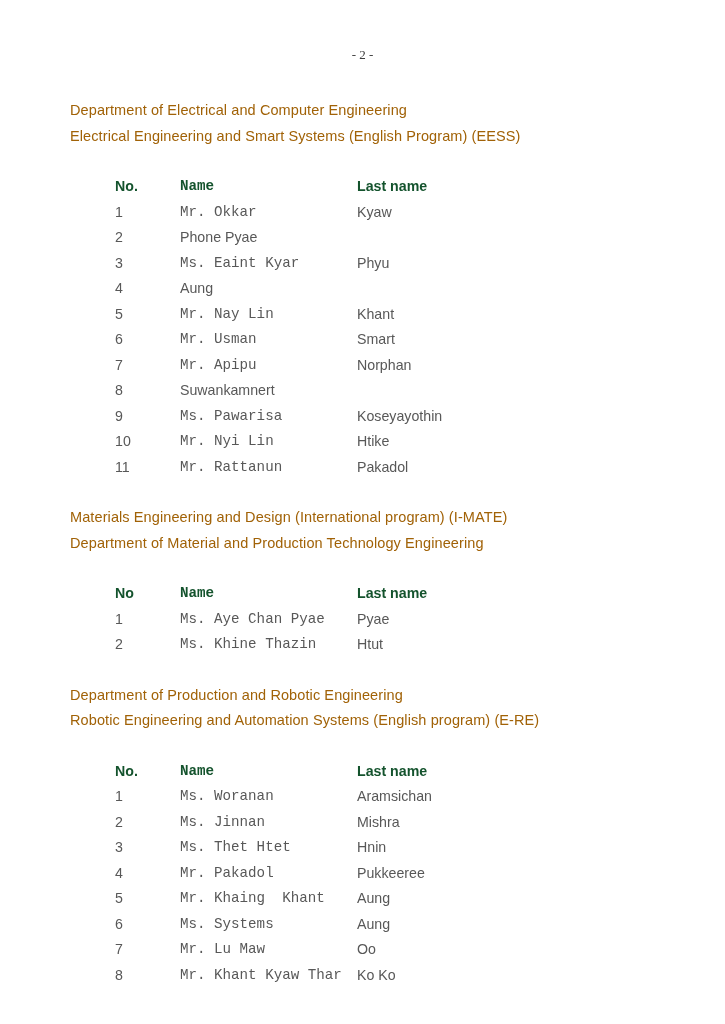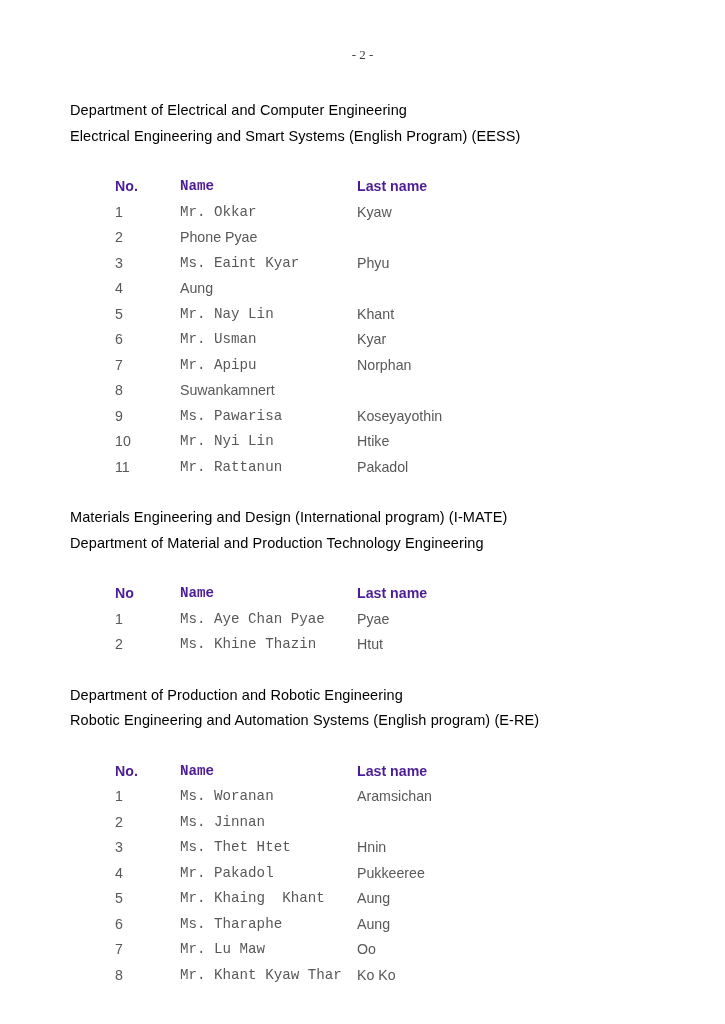--- a/index.html
+++ b/index.html
@@ -19,33 +19,33 @@
     font-family: "Liberation Serif", serif;
     font-size: 13px;
     color: #3d3d3d;
   }
   .section { margin-top: 25px; }
   .section.first { margin-top: 34px; }
   .dept-line {
     margin-left: 70px;
     line-height: 25.5px;
     font-size: 14.5px;
-    color: #000000;
+    color: #a16207;
     letter-spacing: 0.1px;
   }
   .table { margin-top: 25px; }
   .trow {
     display: flex;
     margin-left: 115px;
     line-height: 25.5px;
     font-size: 14.2px;
     color: #585858;
   }
   .trow.thead {
-    color: #4c1d95;
+    color: #14532d;
     font-weight: bold;
   }
   .c-no   { flex: 0 0 65px; }
   .c-name { flex: 0 0 177px; white-space: pre-wrap; font-family: Liberation Mono, monospace; }
   .c-last { flex: 1; white-space: pre-wrap; }
 </style>
 </head>
 <body>
 
 <div class="page">
@@ -80,21 +80,21 @@
         <span class="c-last">Aung</span>
       </div>
       <div class="trow">
         <span class="c-no">5</span>
         <span class="c-name">Mr. Nay Lin</span>
         <span class="c-last">Khant</span>
       </div>
       <div class="trow">
         <span class="c-no">6</span>
         <span class="c-name">Mr. Usman</span>
-        <span class="c-last">Kyar</span>
+        <span class="c-last">Smart</span>
       </div>
       <div class="trow">
         <span class="c-no">7</span>
         <span class="c-name">Mr. Apipu</span>
         <span class="c-last">Norphan</span>
       </div>
       <div class="trow">
         <span class="c-no">8</span>
         <span class="c-last">Suwankamnert</span>
       </div>
@@ -148,39 +148,40 @@
         <span class="c-last">Last name</span>
       </div>
       <div class="trow">
         <span class="c-no">1</span>
         <span class="c-name">Ms. Woranan</span>
         <span class="c-last">Aramsichan</span>
       </div>
       <div class="trow">
         <span class="c-no">2</span>
         <span class="c-name">Ms. Jinnan</span>
+        <span class="c-last">Mishra</span>
       </div>
       <div class="trow">
         <span class="c-no">3</span>
         <span class="c-name">Ms. Thet Htet</span>
         <span class="c-last">Hnin</span>
       </div>
       <div class="trow">
         <span class="c-no">4</span>
         <span class="c-name">Mr. Pakadol</span>
         <span class="c-last">Pukkeeree</span>
       </div>
       <div class="trow">
         <span class="c-no">5</span>
         <span class="c-name">Mr. Khaing  Khant</span>
         <span class="c-last">Aung</span>
       </div>
       <div class="trow">
         <span class="c-no">6</span>
-        <span class="c-name">Ms. Tharaphe</span>
+        <span class="c-name">Ms. Systems</span>
         <span class="c-last">Aung</span>
       </div>
       <div class="trow">
         <span class="c-no">7</span>
         <span class="c-name">Mr. Lu Maw</span>
         <span class="c-last">Oo</span>
       </div>
       <div class="trow">
         <span class="c-no">8</span>
         <span class="c-name">Mr. Khant Kyaw Thar</span>

